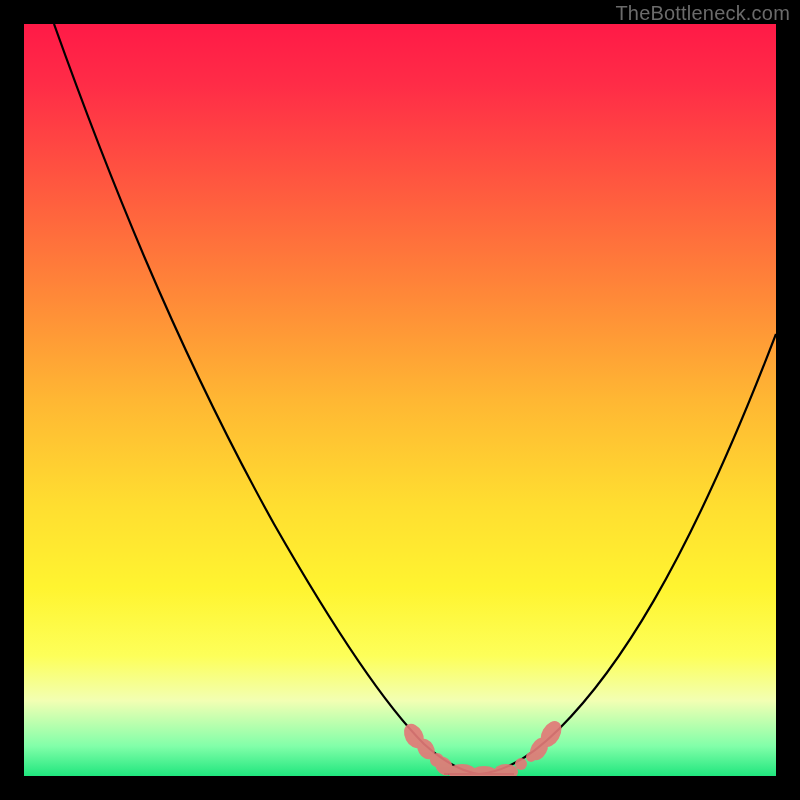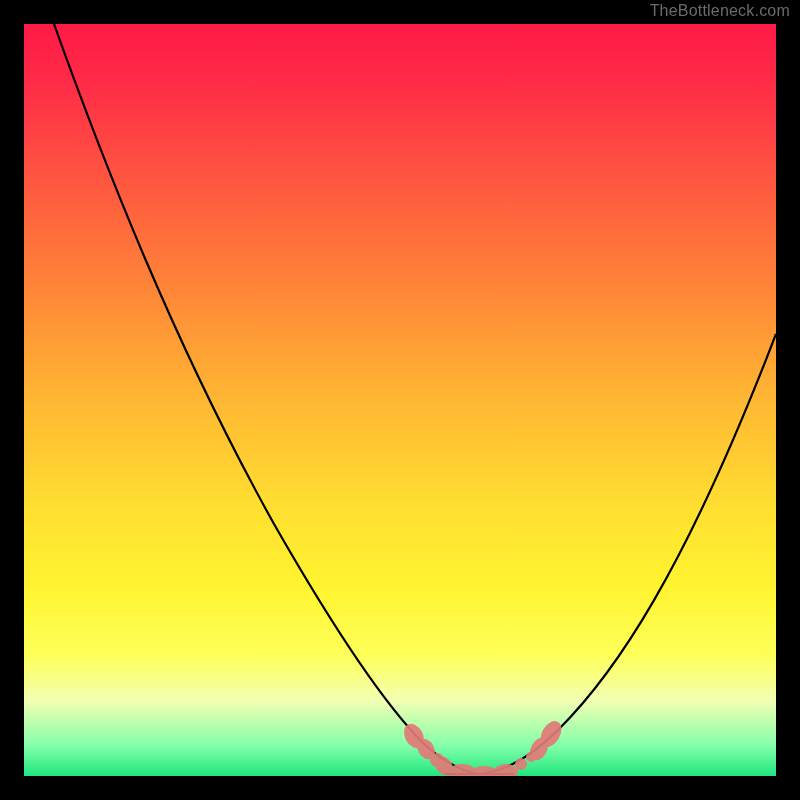--- a/index.html
+++ b/index.html
@@ -36,21 +36,21 @@
       #fdff59 84%,
       #f2ffb3 90%,
       #82ffa9 96%,
       #20e67e 100%);
   }
   .watermark {
     position: absolute;
     top: 2px;
     right: 10px;
     color: #6b6b6b;
-    font-size: 16px;
+    font-size: 20px;
     font-weight: 500;
     letter-spacing: 0.2px;
     z-index: 10;
   }
   svg.curves {
     position: absolute;
     top: 0;
     left: 0;
     width: 752px;
     height: 752px;

